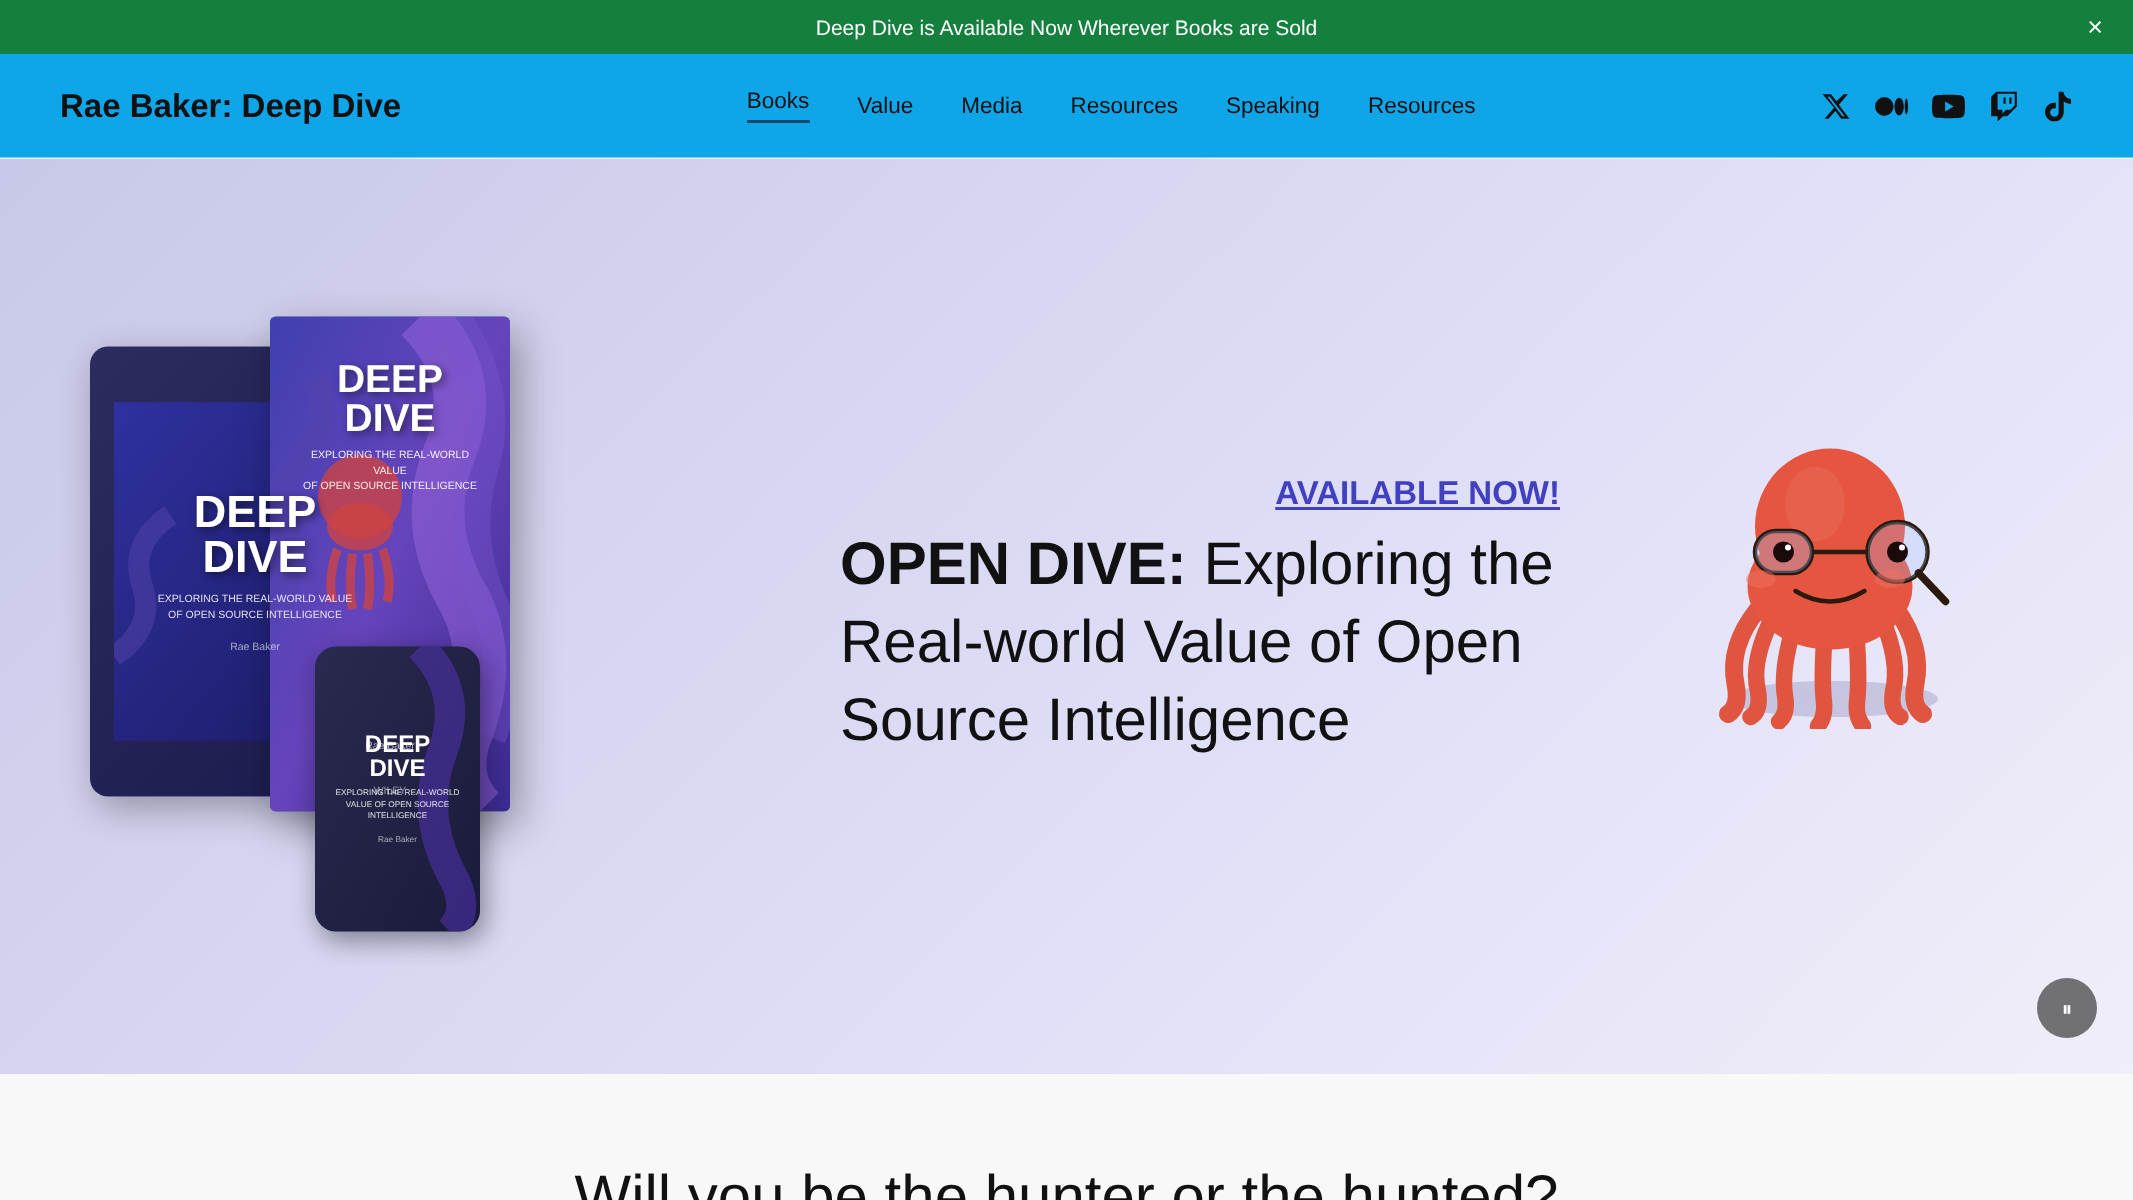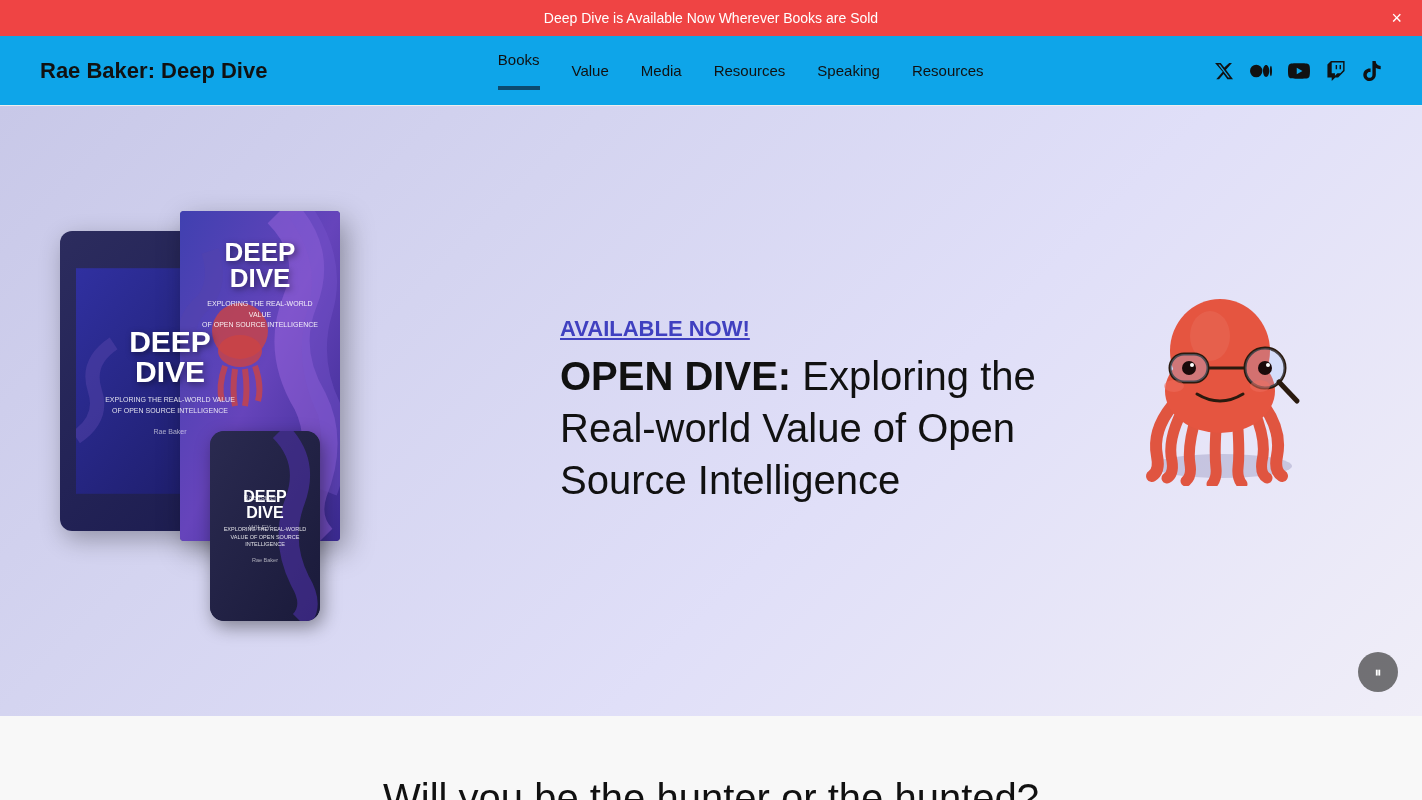--- a/index.html
+++ b/index.html
@@ -1,20 +1,20 @@
 <!DOCTYPE html>
 <html><head>
   <meta charset="utf-8">
   <style>
     * { margin: 0; padding: 0; box-sizing: border-box; }
     body { font-family: -apple-system, BlinkMacSystemFont, 'Segoe UI', sans-serif; width: 1422px; overflow-x: hidden; }
 
     
     .top-banner {
-      background-color: #ef4444;
+      background-color: #15803d;
       color: white;
       text-align: center;
       padding: 10px 20px;
       font-size: 14px;
       position: relative;
     }
     .top-banner .close-btn {
       position: absolute;
       right: 20px;
       top: 50%;
@@ -49,22 +49,22 @@
       gap: 32px;
       align-items: center;
     }
     .nav a {
       text-decoration: none;
       color: #111;
       font-size: 15px;
       font-weight: 400;
     }
     .nav a.active {
-      border-bottom: 4px solid #0c4a6e;
-      padding-bottom: 18px;
+      border-bottom: 2px solid #0c4a6e;
+      padding-bottom: 4px;
     }
     .social-icons {
       display: flex;
       gap: 16px;
       align-items: center;
     }
     .social-icon {
       font-size: 20px;
       color: #111;
       cursor: pointer;
@@ -150,20 +150,21 @@
       padding: 0 60px;
       max-width: 600px;
     }
     .available-now {
       font-size: 22px;
       font-weight: 700;
       color: #4040c0;
       text-decoration: underline;
       margin-bottom: 8px;
       display: block;
+      text-align: right;
     }
     .hero-title {
       font-size: 40px;
       font-weight: 400;
       color: #111;
       line-height: 1.3;
     }
     .hero-title strong {
       font-weight: 800;
     }

